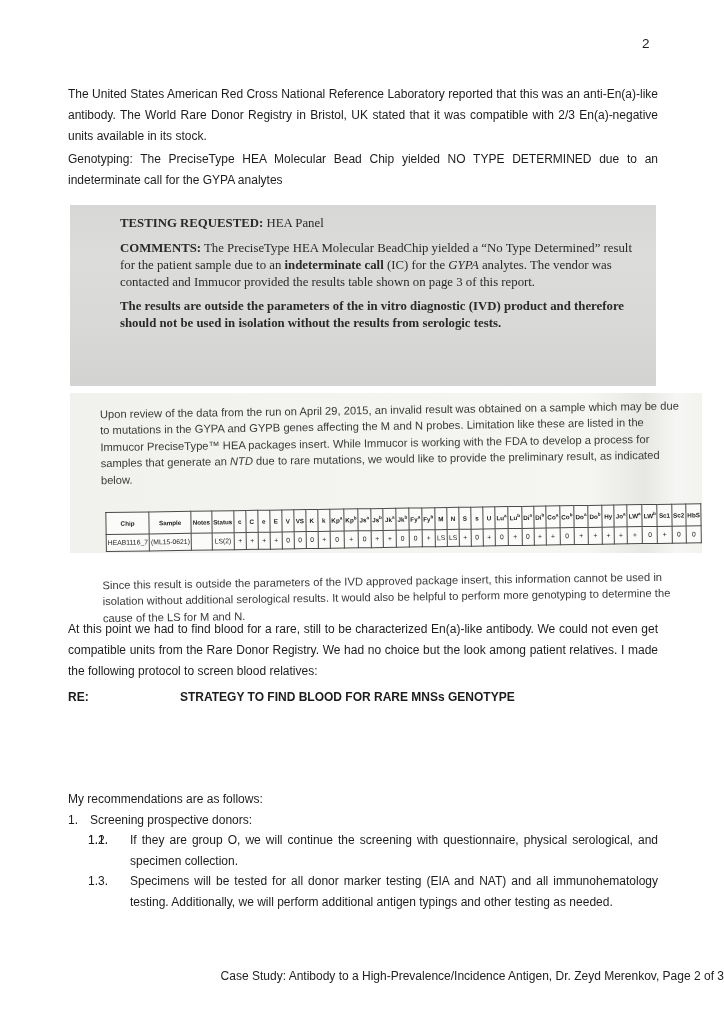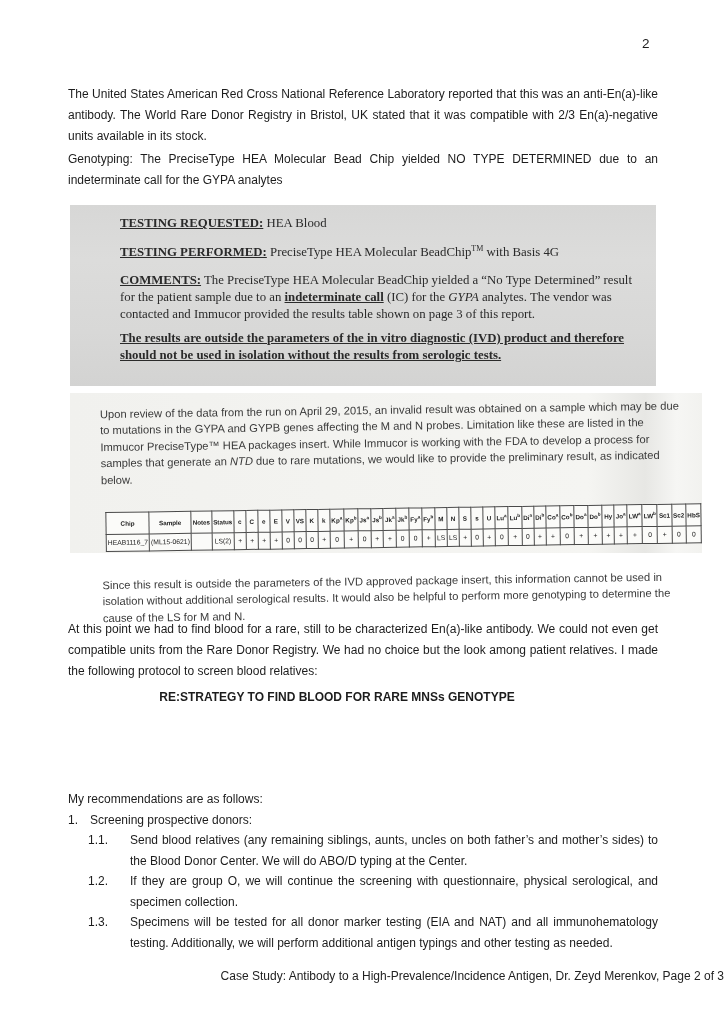--- a/index.html
+++ b/index.html
@@ -7,21 +7,21 @@
     position:relative;width:724px;height:1024px;margin:0 auto;
     background:#ffffff;overflow:hidden;
     font-family:"Liberation Sans",sans-serif;color:#1c1c1c;
   }
   .pagenum{position:absolute;top:36px;left:642px;font-size:13.5px;}
   .blk{position:absolute;left:68px;width:590px;font-size:12px;line-height:21px;text-align:justify;}
   #para1{top:84px;}
   #para2{top:149px;}
   #para3{top:619px;}
   #re-line{top:687px;font-weight:bold;text-align:left;}
-  .re-label{display:inline-block;width:112px;text-align:right;}
+  .re-label{display:inline-block;width:112px;}
   #para4{top:719px;}
   #reco{top:789px;line-height:20.5px;text-align:justify;}
   .reco-item1{padding-left:22px;position:relative;}
   .reco-item1 .num{position:absolute;left:0;}
   .reco-sub{padding-left:62px;position:relative;}
   .reco-sub .num{position:absolute;left:20px;}
   #footer{position:absolute;top:969px;left:0;width:724px;text-align:right;font-size:12px;color:#222;}
 
   
   #scan1{
@@ -32,21 +32,21 @@
     padding:10px 16px 0 50px;
     font-family:"Liberation Serif",serif;
     font-size:12.8px;line-height:17px;color:#2a2a2a;text-align:left;
   }
   .scan1-inner p{margin:0;}
   .s1-gap1{margin-bottom:8px !important;}
   .s1-gap2{margin-bottom:11px !important;}
   .s1-gap3{margin-bottom:11px !important;}
   .s1-gap4{margin-bottom:7px !important;}
   .scan1-inner sup{font-size:8px;}
-  .bold{font-weight:bold;text-decoration:underline;}
+  .bold{font-weight:bold;}
   .ital{font-style:italic;}
 
   
   #scan2{
     position:absolute;left:70px;top:393px;width:632px;height:160px;
     background:linear-gradient(90deg,#f1f1ee 0%,#f5f5f2 82%,#e7e7e4 91%,#f6f6f4 96%,#f2f2ef 100%);
   }
   .scan2-inner{
     transform:rotate(-0.85deg);transform-origin:40px 30px;
     padding:13px 22px 0 30px;
@@ -79,22 +79,21 @@
 <div class="page">
 
   <div class="pagenum">2</div>
 
   <div class="blk" id="para1">The United States American Red Cross National Reference Laboratory reported that this was an anti-En(a)-like antibody.  The World Rare Donor Registry in Bristol, UK stated that it was compatible with 2/3 En(a)-negative units available in its stock.</div>
 
   <div class="blk" id="para2">Genotyping:  The PreciseType HEA Molecular Bead Chip yielded NO TYPE DETERMINED due to an indeterminate call for the GYPA analytes</div>
 
   <div id="scan1">
     <div class="scan1-inner">
-      <p class="s1-gap1"><span class="bold">TESTING REQUESTED:</span><span> HEA Blood</span></p>
-      <p class="s1-gap2"><span class="bold">TESTING PERFORMED:</span><span> PreciseType HEA Molecular BeadChip</span><sup>TM</sup><span> with Basis 4G</span></p>
+      <p class="s1-gap1"><span class="bold">TESTING REQUESTED:</span><span> HEA Panel</span></p>
       <p class="s1-gap4"><span class="bold">COMMENTS:</span><span>  The PreciseType HEA Molecular BeadChip yielded a “No Type Determined” result for the patient sample due to an </span><span class="bold">indeterminate call</span><span> (IC) for the </span><span class="ital">GYPA</span><span> analytes.  The vendor was contacted and Immucor provided the results table shown on page 3 of this report.</span></p>
       <p class="bold">The results are outside the parameters of the in vitro diagnostic (IVD) product and therefore should not be used in isolation without the results from serologic tests.</p>
     </div>
   </div>
 
   <div id="scan2">
     <div class="scan2-inner">
       <p><span>Upon review of the data from the run on April 29, 2015, an invalid result was obtained on a sample which may be due to mutations in the GYPA and GYPB genes affecting the M and N probes.  Limitation like these are listed in the Immucor PreciseType™ HEA packages insert.  While Immucor is working with the FDA to develop a process for samples that generate an </span><span class="ital">NTD</span><span> due to rare mutations, we would like to provide the preliminary result, as indicated below.</span></p>
       <table class="results">
         <thead>
@@ -198,21 +197,20 @@
 
 
   <div class="blk" id="reco">
     <div>My recommendations are as follows:</div>
     <div class="reco-item1">
       <span class="num">1.</span>
       <span>Screening prospective donors:</span>
     </div>
     <div class="reco-sub">
       <span class="num">1.1.</span>
-      <span>Send blood relatives (any remaining siblings, aunts, uncles on both father’s and mother’s sides) to the Blood Donor Center.  We will do ABO/D typing at the Center.</span>
     </div>
     <div class="reco-sub">
       <span class="num">1.2.</span>
       <span>If they are group O, we will continue the screening with questionnaire, physical serological, and specimen collection.</span>
     </div>
     <div class="reco-sub">
       <span class="num">1.3.</span>
       <span>Specimens will be tested for all donor marker testing (EIA and NAT) and all immunohematology testing.  Additionally, we will perform additional antigen typings and other testing as needed.</span>
     </div>
   </div>

